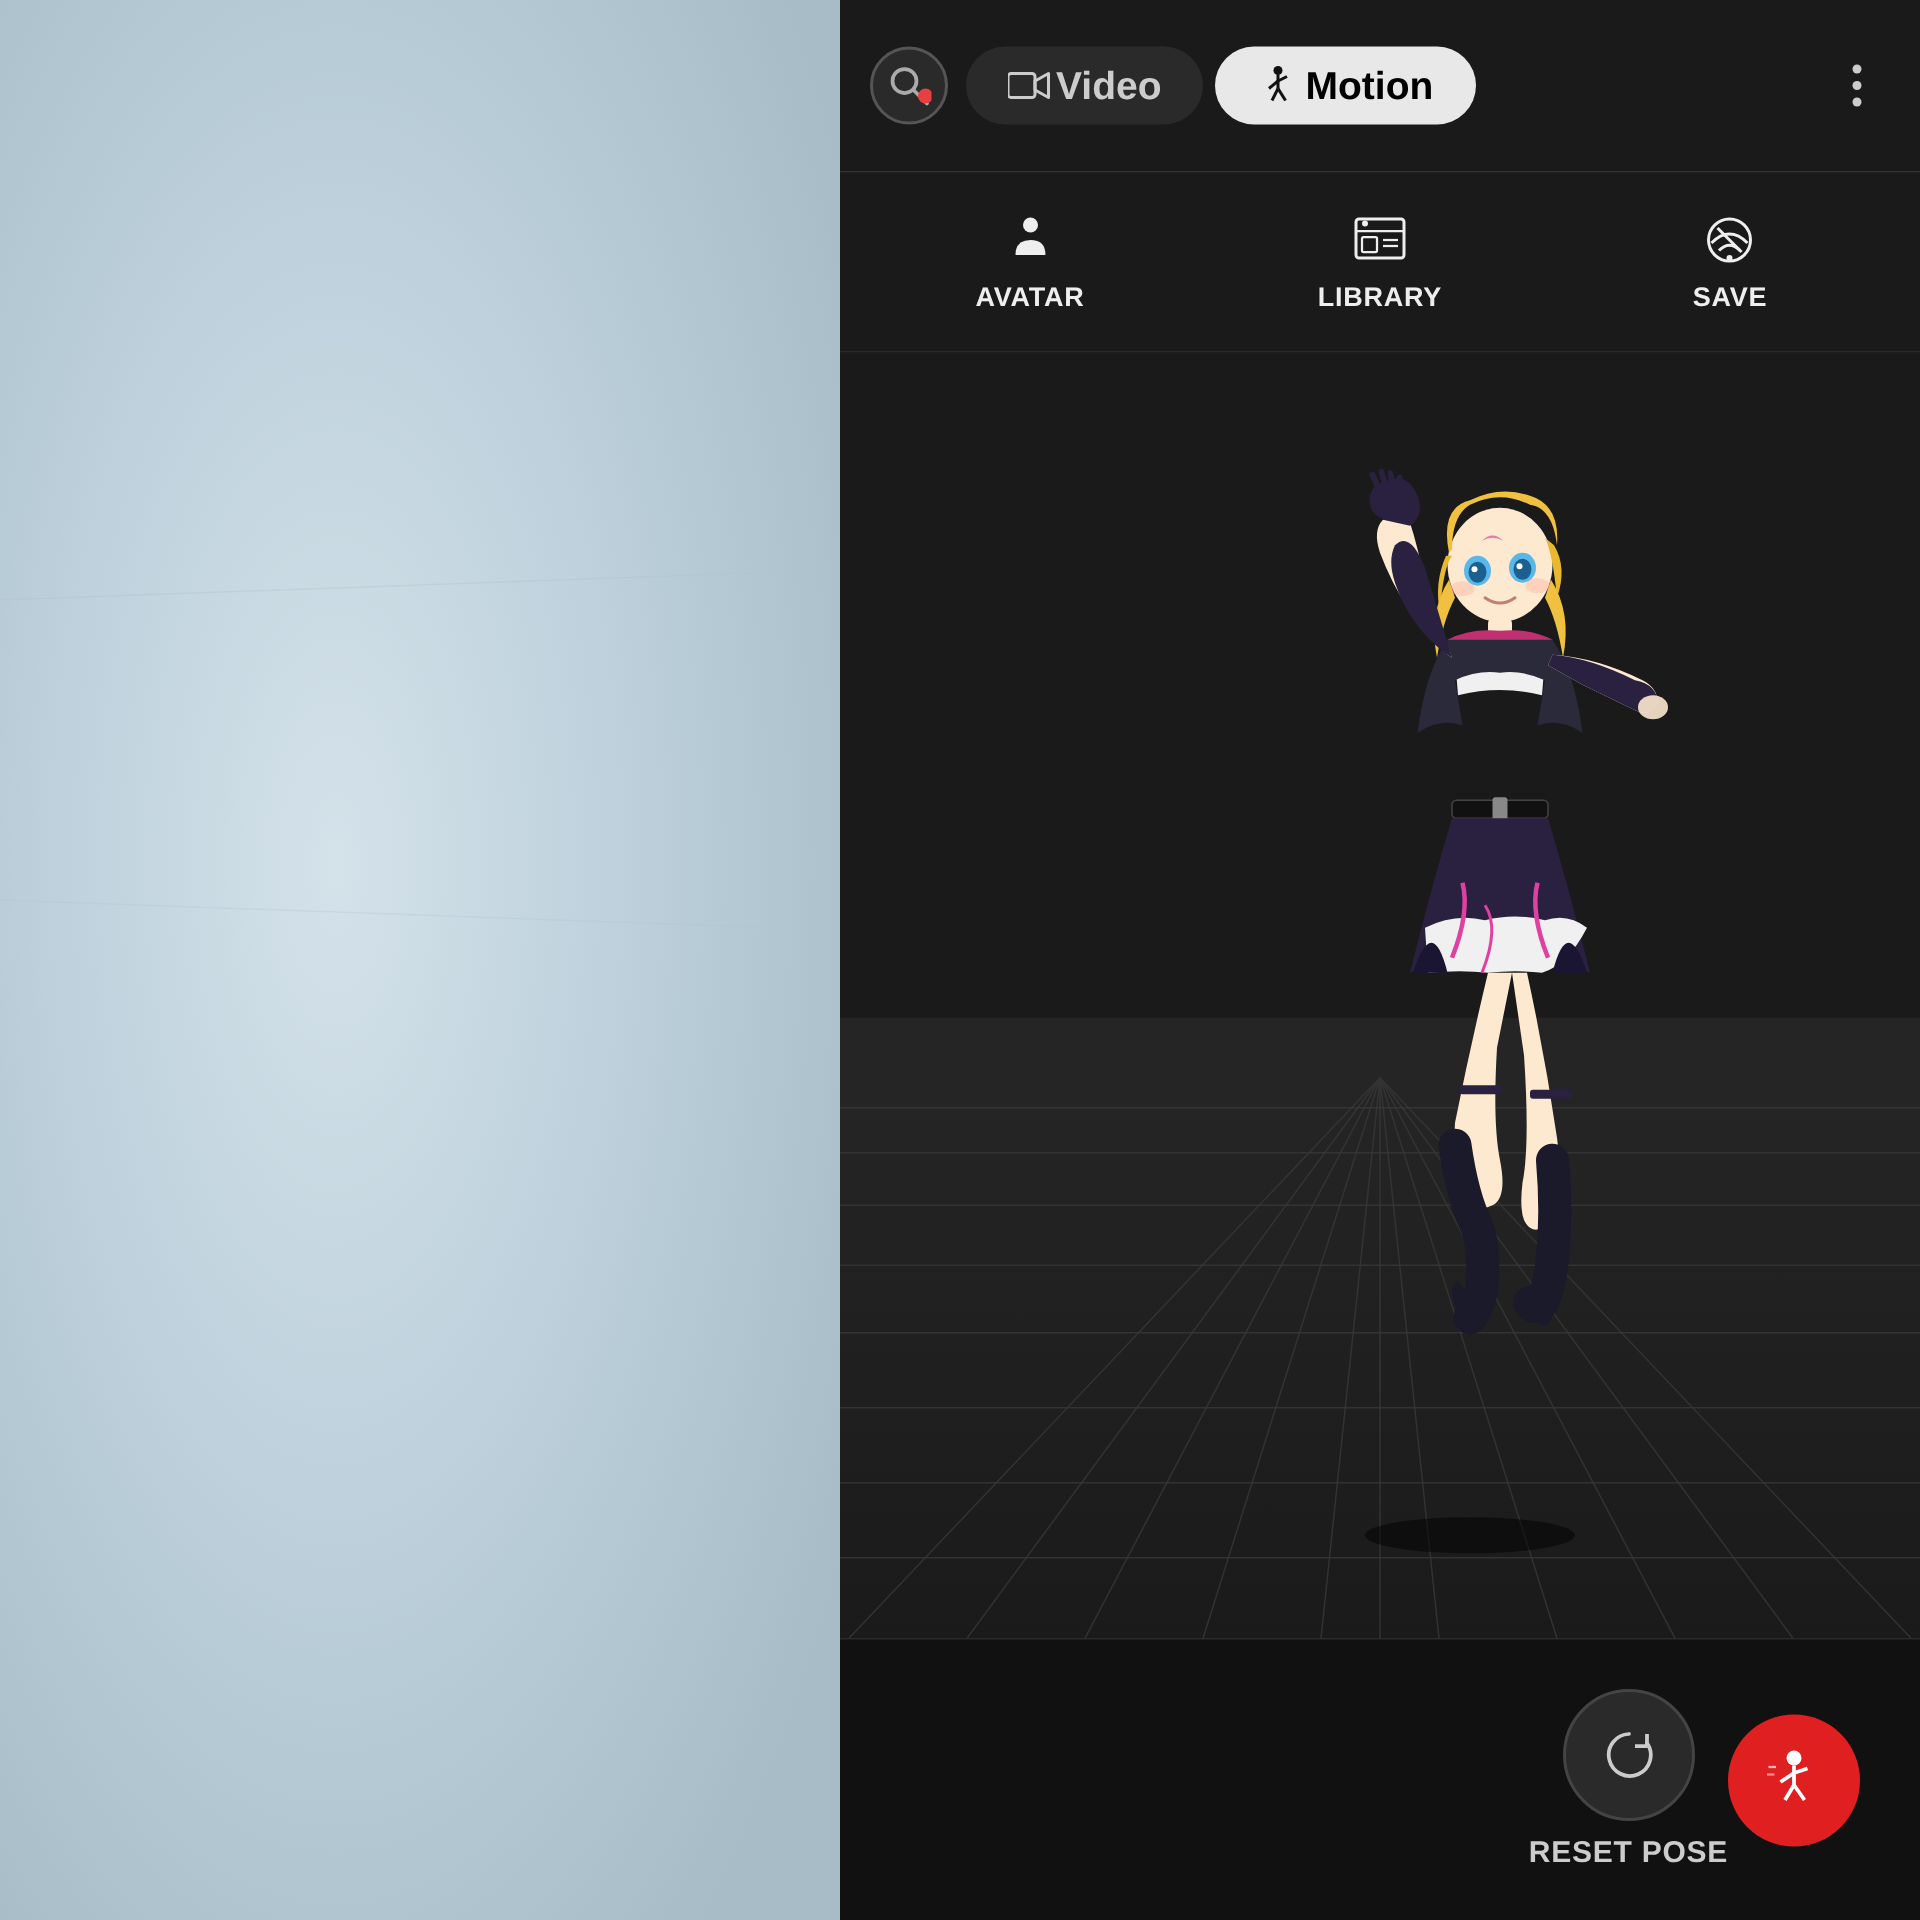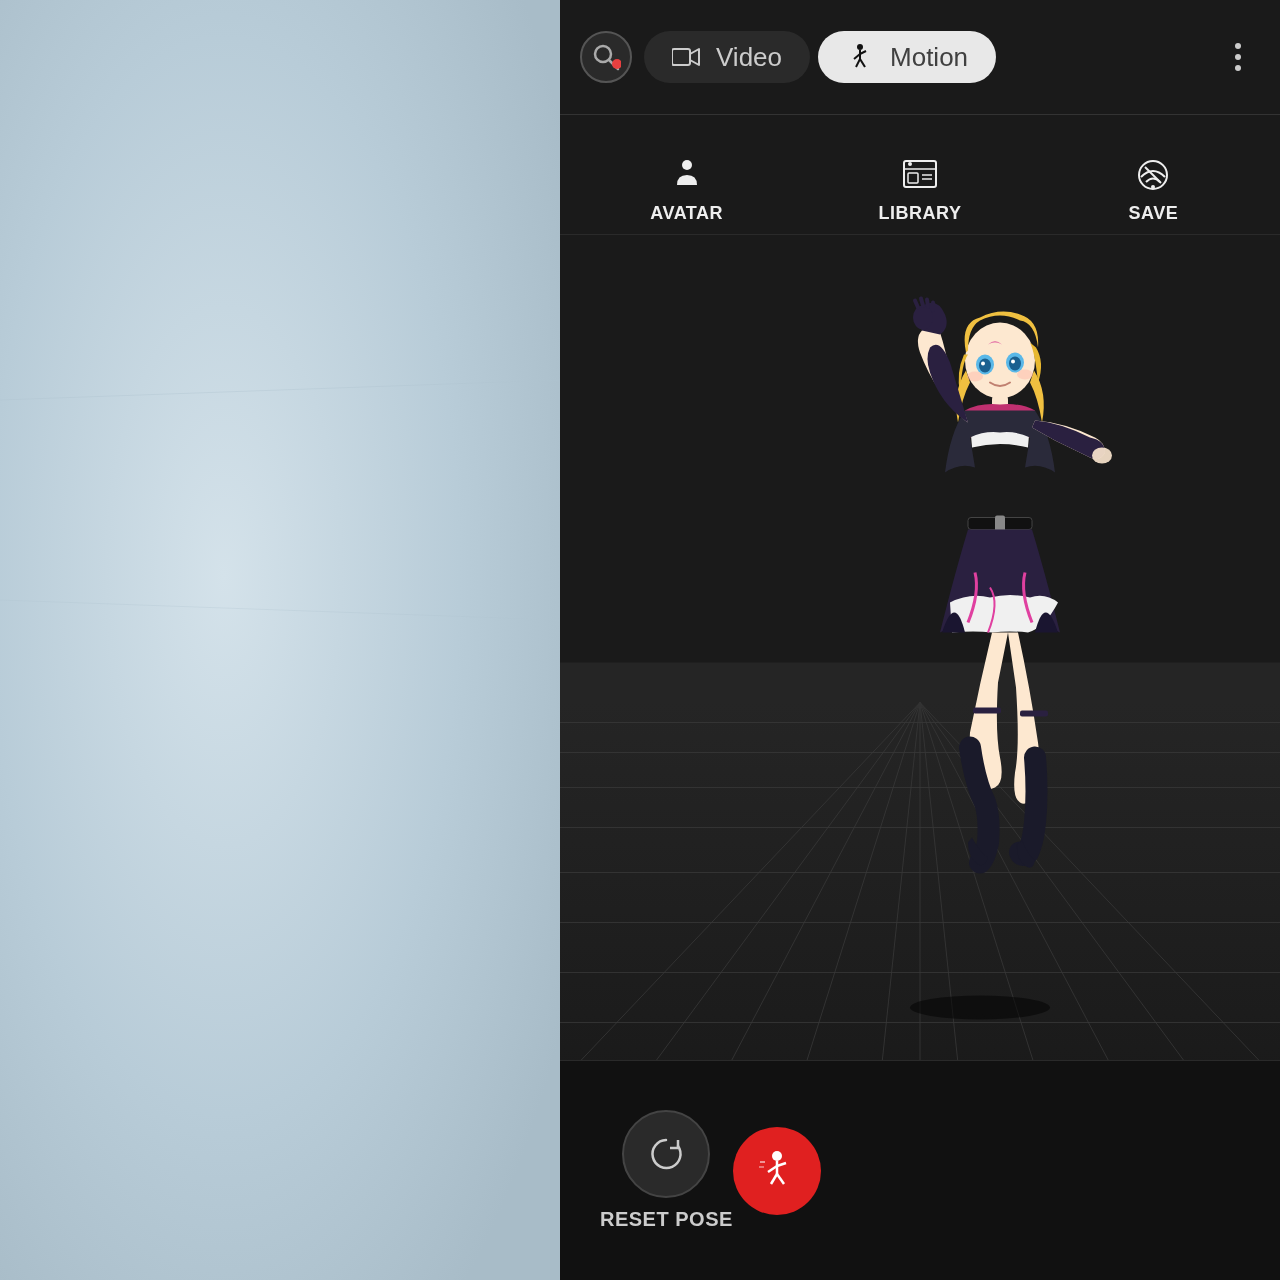--- a/index.html
+++ b/index.html
@@ -60,52 +60,52 @@
       gap: 8px;
       flex: 1;
     }
 
     .tab {
       height: 52px;
       padding: 0 28px;
       border-radius: 26px;
       display: flex;
       align-items: center;
-      gap: 16px;
+      gap: 4px;
       cursor: pointer;
       font-size: 26px;
-      font-weight: 400;
+      font-weight: 700;
     }
 
     .tab-video {
       background: #2a2a2a;
       color: #ccc;
     }
 
     .tab-motion {
       background: #e8e8e8;
-      color: #404040;
+      color: #000000;
     }
 
     .more-btn {
       width: 44px;
       height: 44px;
       display: flex;
       align-items: center;
       justify-content: center;
       cursor: pointer;
       flex-shrink: 0;
     }
 
     
     .toolbar {
       height: 120px;
       background: #1a1a1a;
       display: flex;
-      align-items: flex-end;
+      align-items: center;
       padding: 0 10px;
       gap: 0;
       border-bottom: 1px solid #2a2a2a;
       flex-shrink: 0;
     }
 
     .tool-item {
       flex: 1;
       display: flex;
       flex-direction: column;
@@ -126,25 +126,25 @@
     
     .viewport {
       flex: 1;
       position: relative;
       overflow: hidden;
       background: #1c1c1c;
     }
 
     
     .bottom-bar {
-      height: 220px;
+      height: 188px;
       background: #111;
       display: flex;
       align-items: center;
-      justify-content: flex-start;
+      justify-content: flex-end;
       flex-shrink: 0;
       border-top: 1px solid #2a2a2a;
       padding: 0 40px;
     }
 
     .bottom-btn {
       display: flex;
       flex-direction: column;
       align-items: center;
       gap: 10px;

